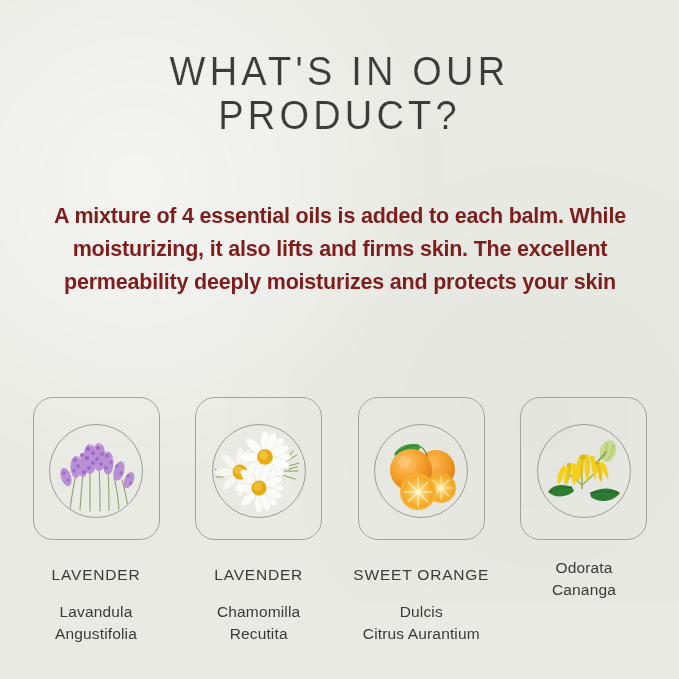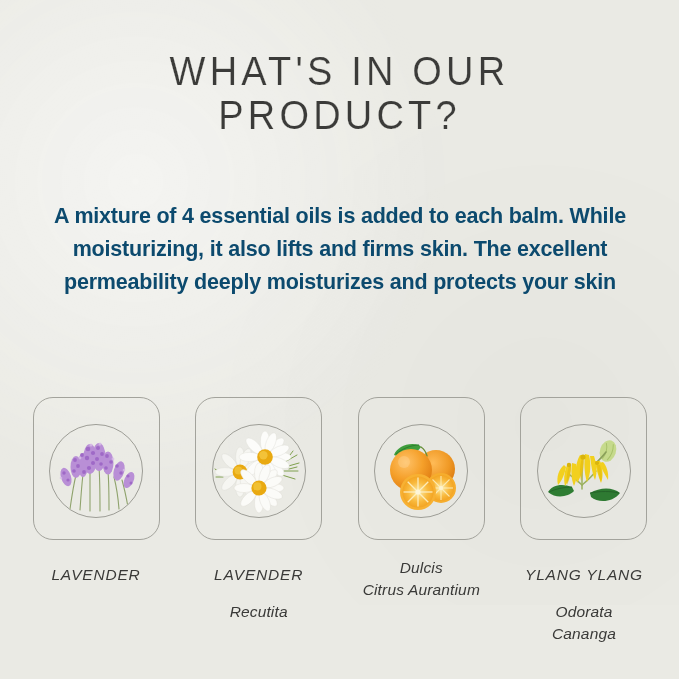--- a/index.html
+++ b/index.html
@@ -56,38 +56,37 @@
   .lede {
     position: absolute;
     top: 200px;
     left: 40px;
     width: 600px;
     text-align: center;
     font-size: 21.5px;
     line-height: 33px;
     font-weight: bold;
     letter-spacing: -0.2px;
-    color: #0c4a6e;
+    color: #7f1d1d;
   }
 
   
   .cards {
     position: absolute;
     top: 397px;
     left: 25px;
     width: 630px;
     display: flex;
     justify-content: space-between;
   }
   .card-col {
     width: 142px;
     display: flex;
     flex-direction: column;
     align-items: center;
-    font-style: italic;
   }
   .card {
     width: 127px;
     height: 143px;
     border: 1px solid #a3a39c;
     border-radius: 20px;
     box-sizing: border-box;
     display: flex;
     align-items: flex-start;
     justify-content: center;
@@ -199,20 +198,24 @@
                 <circle cx="50" cy="19" r="1.5"></circle>
               <circle cx="30" cy="33" r="1.4"></circle>
                 <circle cx="63" cy="34" r="1.4"></circle>
               <circle cx="74" cy="45" r="1.3"></circle>
                 <circle cx="11" cy="53" r="1.3"></circle>
             </g>
           </svg>
         </div>
       </div>
       <div class="name">LAVENDER</div>
+      <div class="latin">
+        <div>Lavandula</div>
+        <div>Angustifolia</div>
+      </div>
     </div>
 
     <div class="card-col">
       <div class="card">
         <div class="circle">
           <svg viewBox="0 0 92 92">
             <g stroke="#7fa04e" stroke-width="1" fill="none" stroke-linecap="round">
               <path d="M70 38 L84 30"></path>
                 <path d="M72 42 L86 38"></path>
               <path d="M71 46 L85 46"></path>
@@ -277,20 +280,21 @@
                 <ellipse cx="0" cy="-15" rx="4.5" ry="10" transform="rotate(157)"></ellipse>
               </g>
               <circle cx="0" cy="0" r="7.6" fill="#e9a910"></circle>
               <circle cx="-1.6" cy="-1.6" r="4.1" fill="#f3c83e" opacity="0.75"></circle>
             </g>
           </svg>
         </div>
       </div>
       <div class="name">LAVENDER</div>
       <div class="latin">
+        <div>Chamomilla</div>
         <div>Recutita</div>
       </div>
     </div>
 
     <div class="card-col">
       <div class="card">
         <div class="circle">
           <svg viewBox="0 0 92 92">
             <defs>
               <radialGradient id="orb1" cx="38%" cy="32%" r="72%">
@@ -346,20 +350,21 @@
                 <line x1="0" y1="0" x2="0" y2="14.5"></line>
                   <line x1="0" y1="0" x2="-10.3" y2="10.3"></line>
                 <line x1="0" y1="0" x2="-14.5" y2="0"></line>
                   <line x1="0" y1="0" x2="-10.3" y2="-10.3"></line>
               </g>
               <circle r="2.6" fill="#fdf6da"></circle>
             </g>
           </svg>
         </div>
       </div>
+      <div class="name">SWEET ORANGE</div>
       <div class="latin">
         <div>Dulcis</div>
         <div>Citrus Aurantium</div>
       </div>
     </div>
 
     <div class="card-col">
       <div class="card">
         <div class="circle">
           <svg viewBox="0 0 92 92">
@@ -399,21 +404,20 @@
               <path d="M44 33 C42 40 41 49 43 56 C45 49 46 40 46 34 Z"></path>
               <path d="M31 41 C29 47 28 54 29 60 C32 54 33 47 33 42 Z"></path>
               <path d="M59 40 C60 46 61 52 63 57 C65 50 63 44 62 40 Z"></path>
             </g>
             <circle cx="45" cy="32" r="2.6" fill="#d9b40c"></circle>
             <circle cx="31" cy="40" r="2.2" fill="#d9b40c"></circle>
             <circle cx="59" cy="38" r="2.1" fill="#d9b40c"></circle>
           </svg>
         </div>
       </div>
-      <div class="name">YLANG YLANG</div>
       <div class="latin">
         <div>Odorata</div>
         <div>Cananga</div>
       </div>
     </div>
 
   </div>
 </div>
 
 </body></html>

